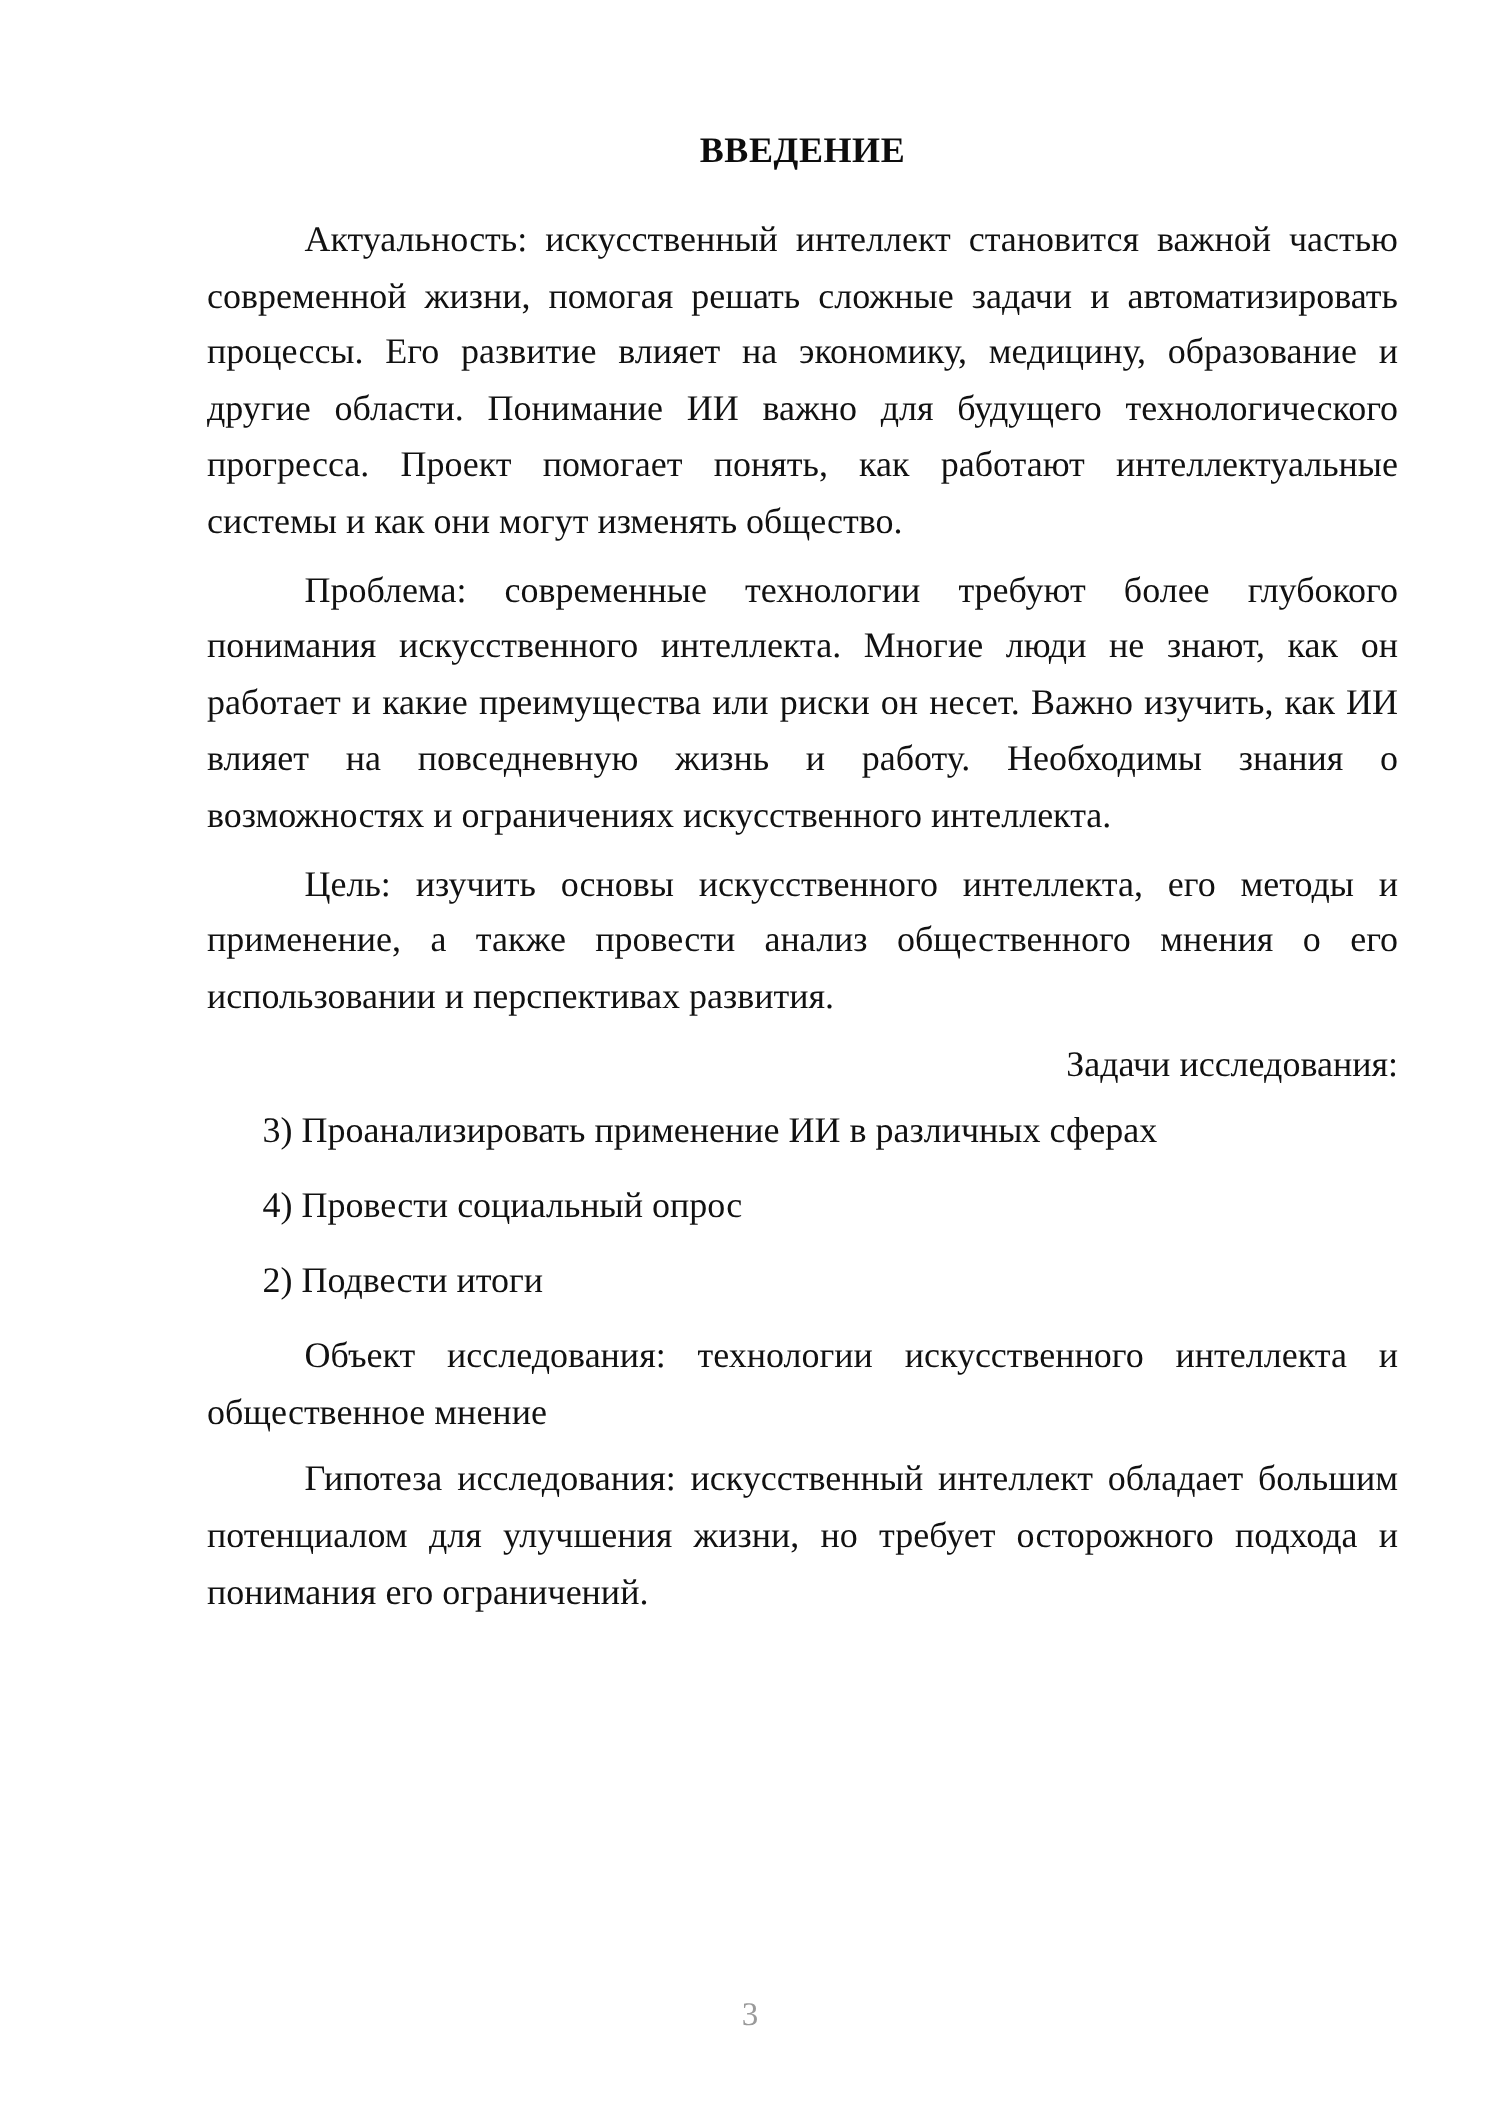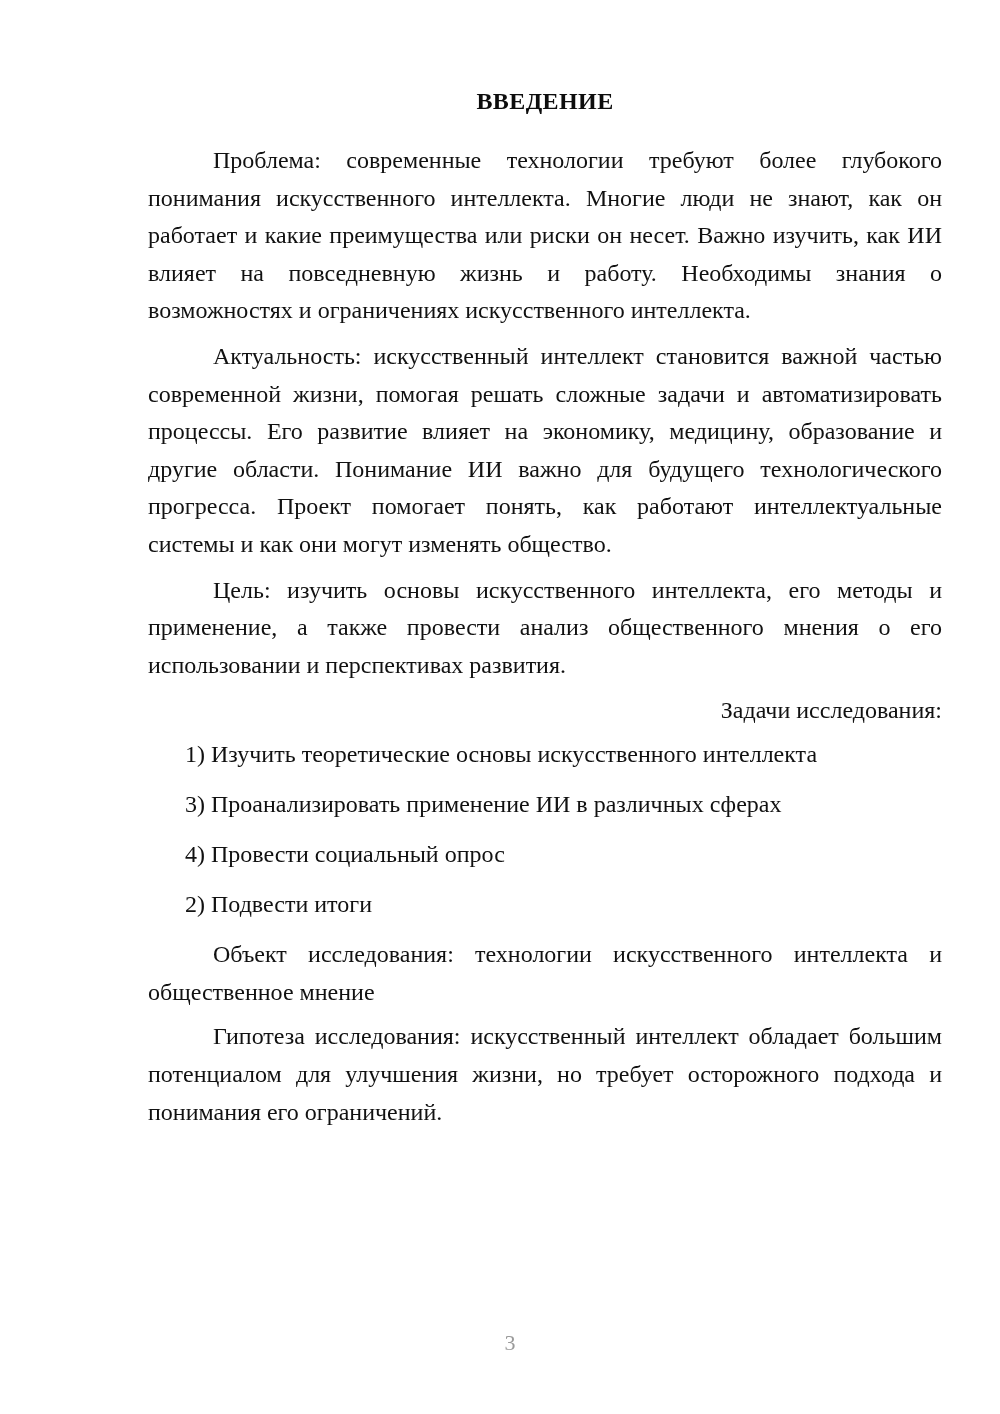--- a/index.html
+++ b/index.html
@@ -12,21 +12,21 @@
     width: 1000px;
     height: 1414px;
     position: relative;
     font-family: "Liberation Serif", "DejaVu Serif", serif;
     color: #111111;
     overflow: hidden;
   }
 
   .page {
     position: absolute;
-    left: 10px;
+    left: 0;
     top: 0;
     width: 921px;
     height: 1414px;
     background: #ffffff;
   }
 
   .content {
     position: absolute;
     left: 138px;
     top: 86px;
@@ -94,30 +94,29 @@
 </style>
 </head>
 <body>
 
 <div class="page">
 
   <div class="content">
 
     <h1 class="doc-title">ВВЕДЕНИЕ</h1>
 
+    <p class="para">Актуальность: искусственный интеллект становится важной частью современной жизни, помогая решать сложные задачи и автоматизировать процессы. Его развитие влияет на экономику, медицину, образование и другие области. Понимание ИИ важно для будущего технологического прогресса. Проект помогает понять, как работают интеллектуальные системы и как они могут изменять общество.</p>
+
     <p class="para">Проблема: современные технологии требуют более глубокого понимания искусственного интеллекта. Многие люди не знают, как он работает и какие преимущества или риски он несет. Важно изучить, как ИИ влияет на повседневную жизнь и работу. Необходимы знания о возможностях и ограничениях искусственного интеллекта.</p>
-
-    <p class="para">Актуальность: искусственный интеллект становится важной частью современной жизни, помогая решать сложные задачи и автоматизировать процессы. Его развитие влияет на экономику, медицину, образование и другие области. Понимание ИИ важно для будущего технологического прогресса. Проект помогает понять, как работают интеллектуальные системы и как они могут изменять общество.</p>
 
     <p class="para">Цель: изучить основы искусственного интеллекта, его методы и применение, а также провести анализ общественного мнения о его использовании и перспективах развития.</p>
 
     <p class="list-heading">Задачи исследования:</p>
 
     <ul class="num-list">
-      <li>1) Изучить теоретические основы искусственного интеллекта</li>
       <li>3) Проанализировать применение ИИ в различных сферах</li>
       <li>4) Провести социальный опрос</li>
       <li>2) Подвести итоги</li>
     </ul>
 
     <p class="para tight">Объект исследования: технологии искусственного интеллекта и общественное мнение</p>
 
 
     <p class="para tight">Гипотеза исследования: искусственный интеллект обладает большим потенциалом для улучшения жизни, но требует осторожного подхода и понимания его ограничений.</p>
 

